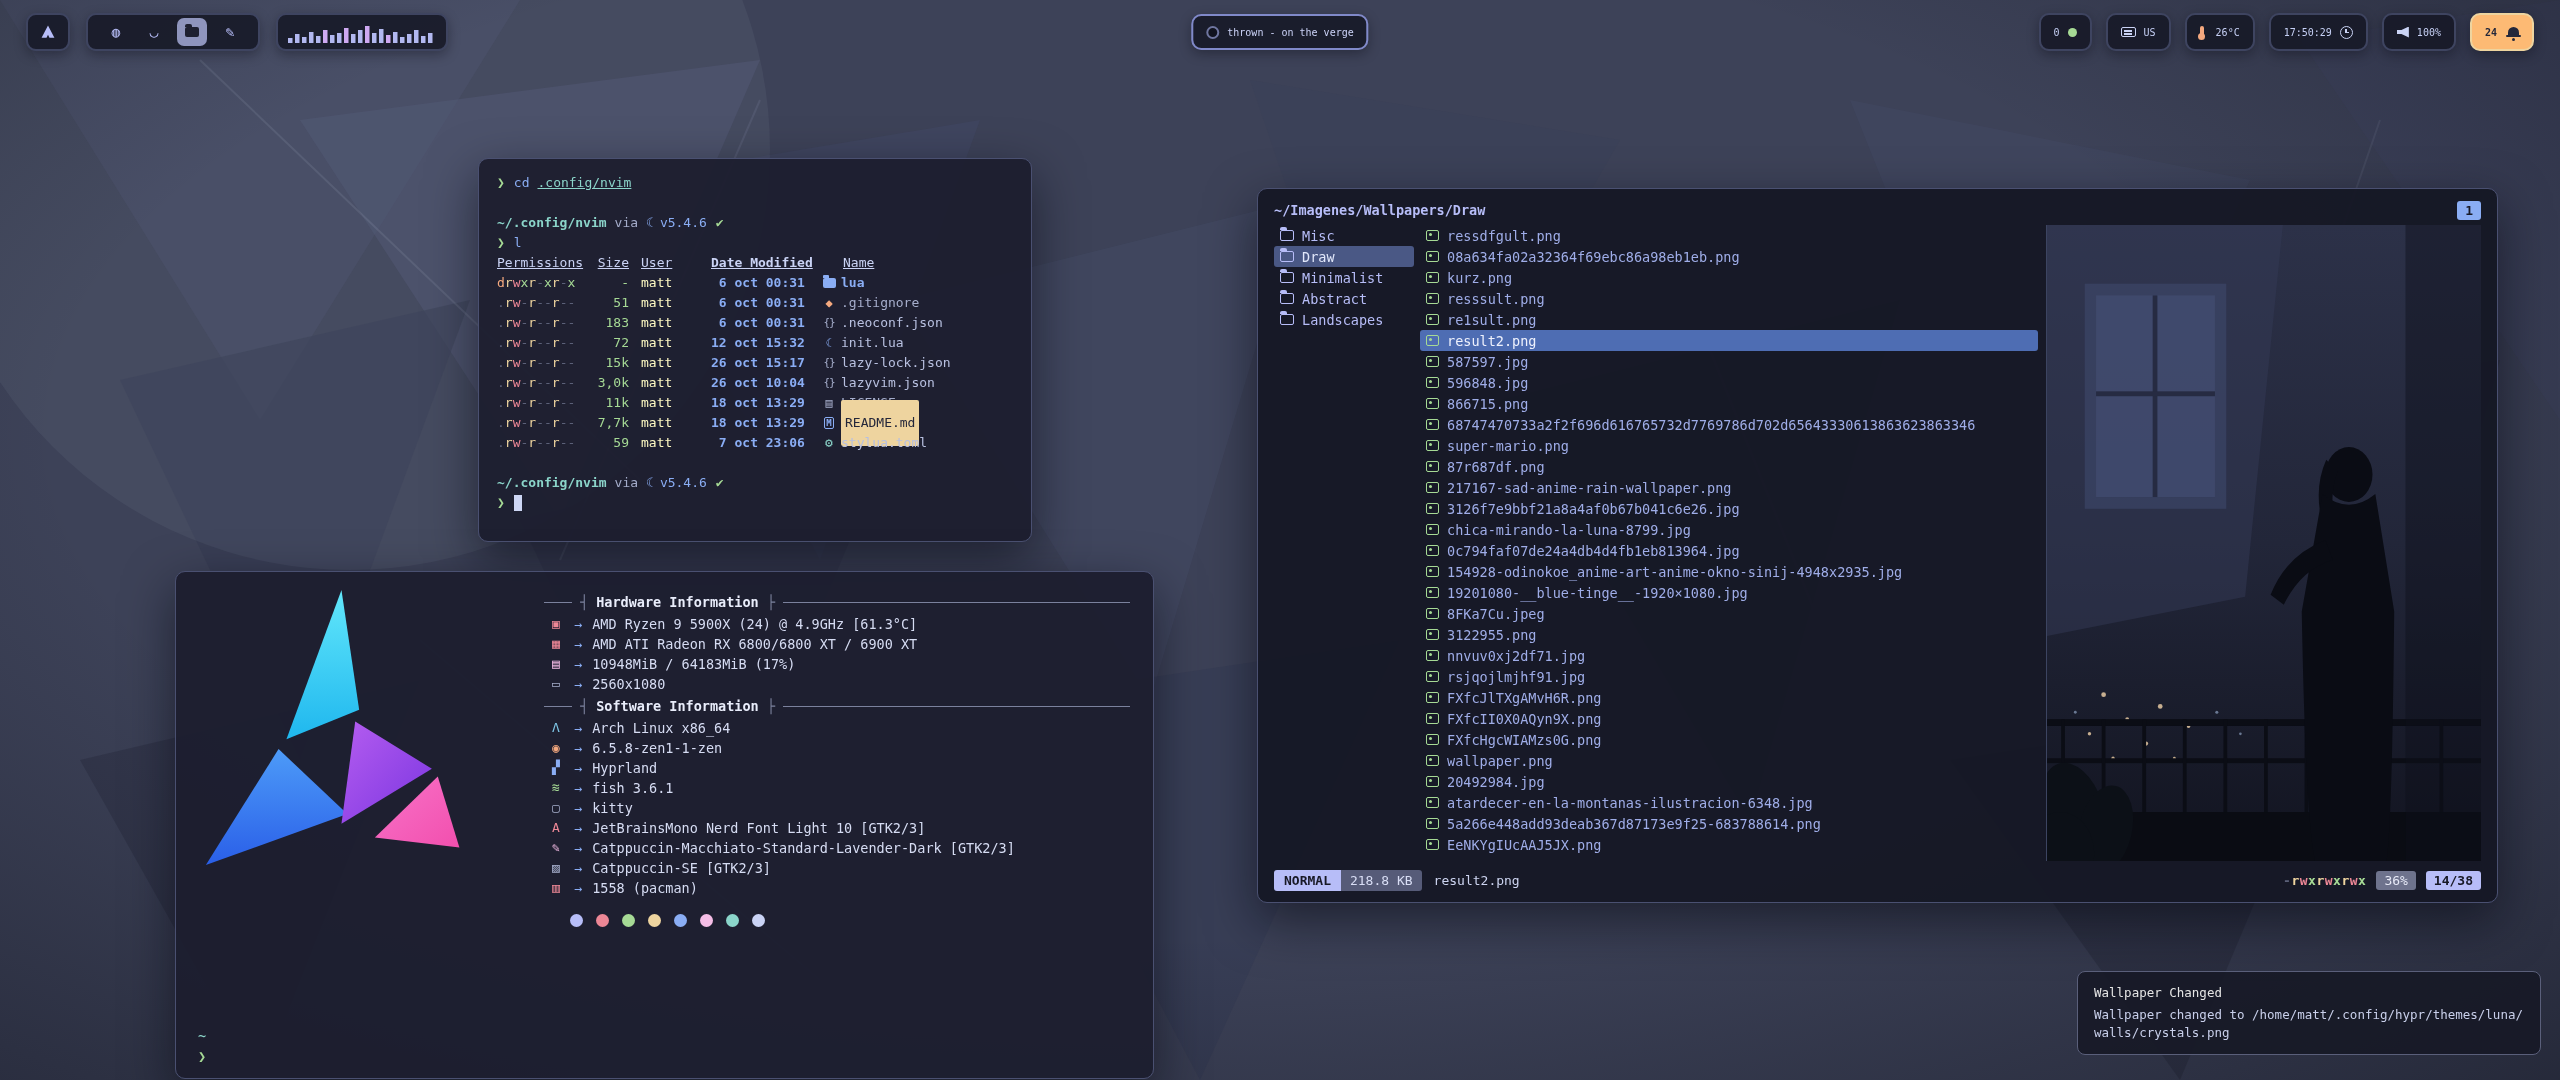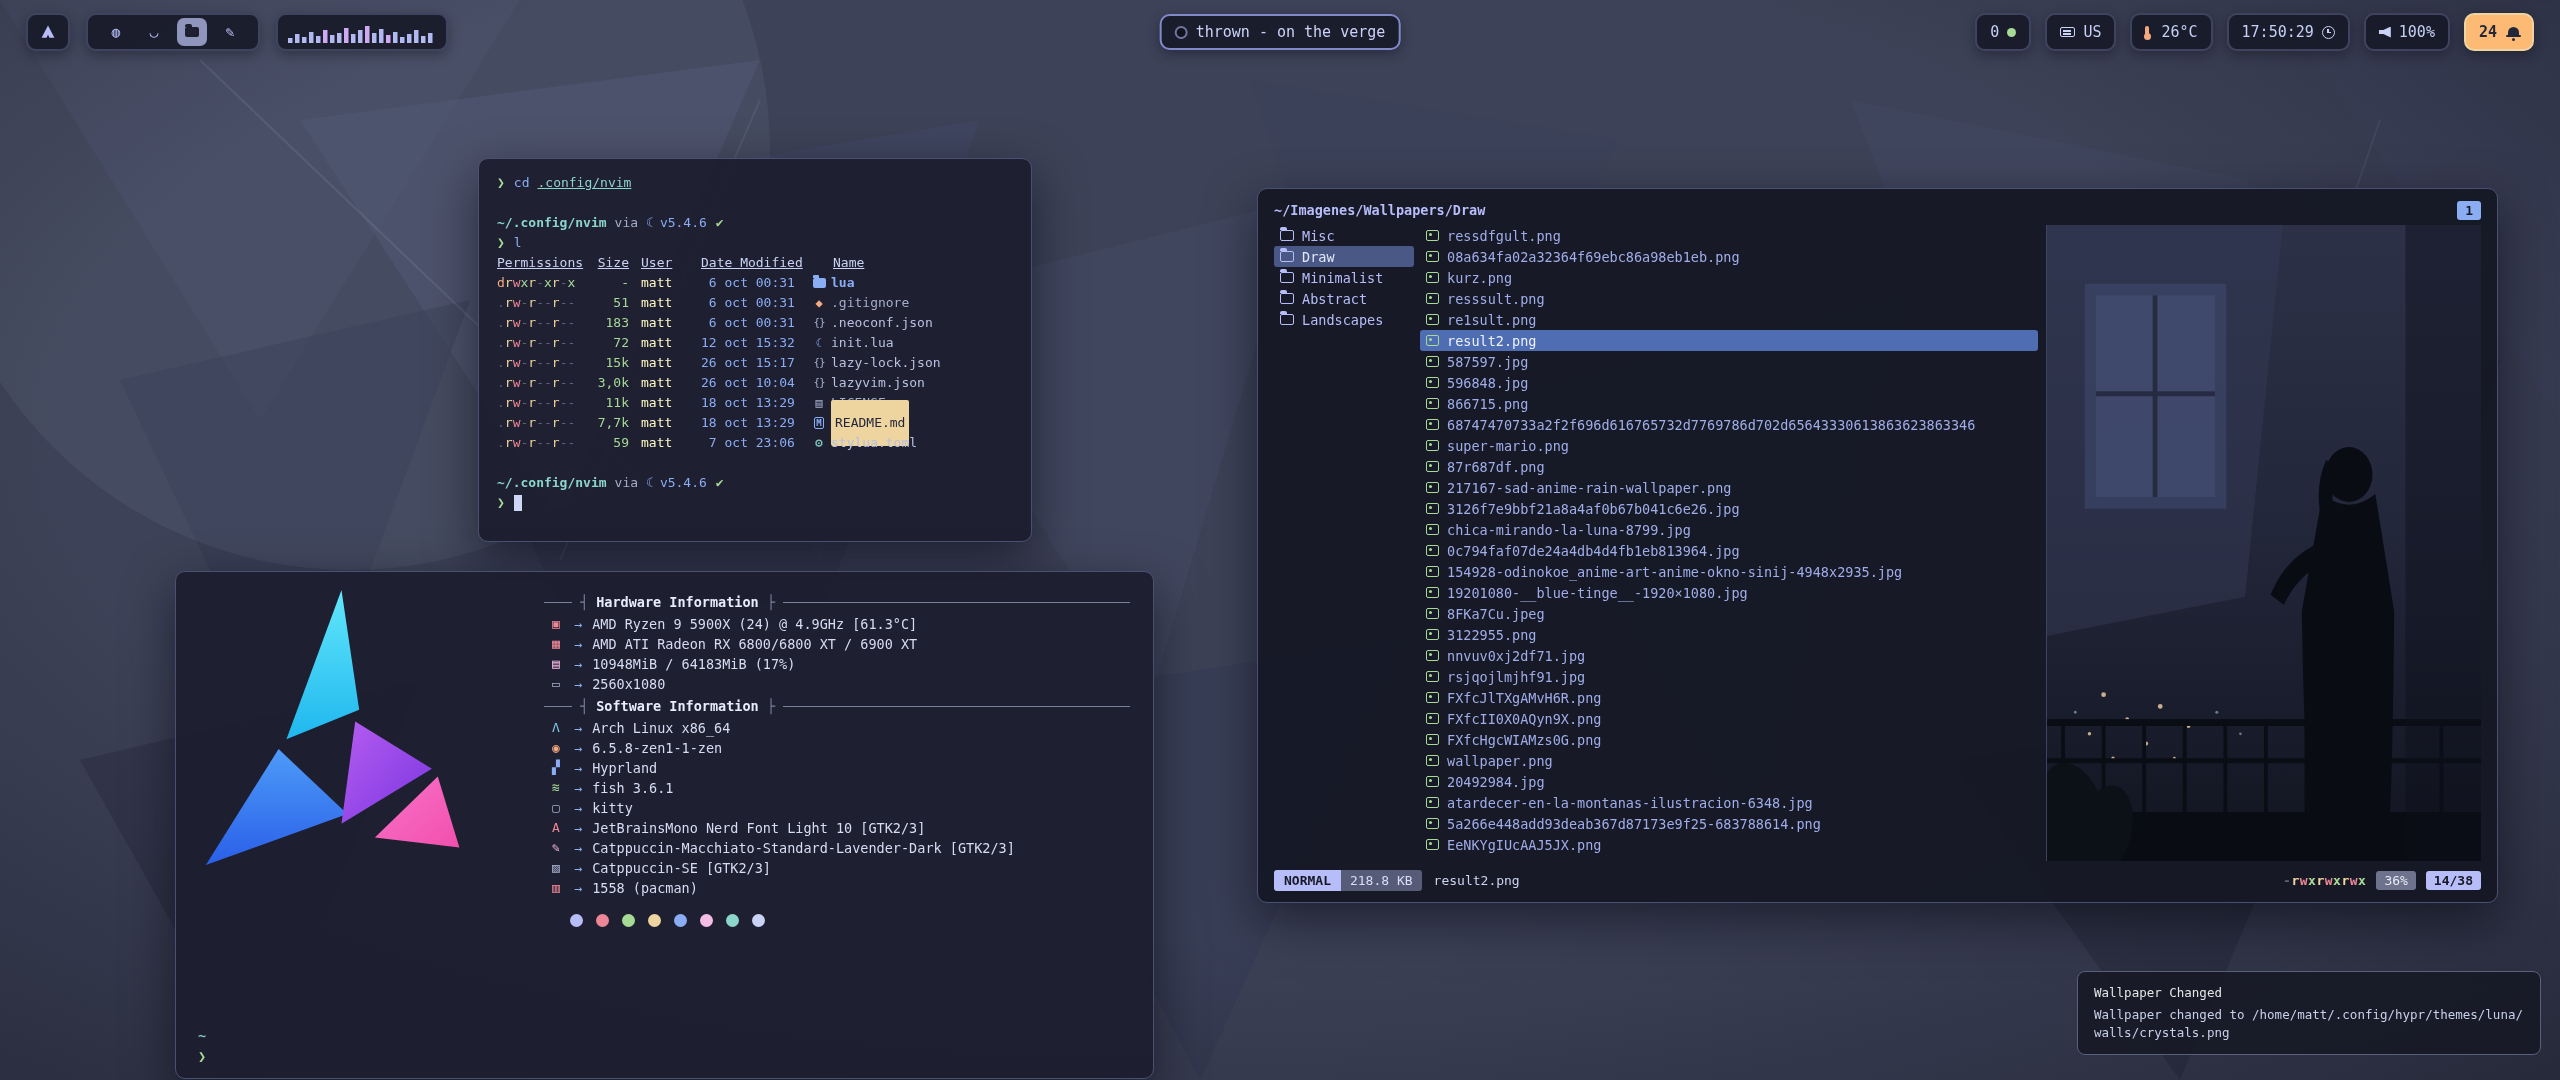--- a/index.html
+++ b/index.html
@@ -7,21 +7,21 @@
   .desktop{position:relative;width:2560px;height:1080px;font-family:"DejaVu Sans Mono",monospace;}
   .wallpaper{position:absolute;inset:0;width:100%;height:100%;z-index:0;}
   .vignette{position:absolute;inset:0;z-index:1;pointer-events:none;
     background:radial-gradient(ellipse at 45% 40%, rgba(0,0,0,0) 55%, rgba(10,12,22,.45) 100%);}
 
   
   .topbar{position:absolute;top:10px;left:0;right:0;height:44px;padding:0 26px;display:flex;align-items:center;z-index:50;}
   .tb-left{display:flex;gap:16px;align-items:center;}
   .tb-right{margin-left:auto;display:flex;gap:14px;align-items:center;}
   .module{background:rgba(22,24,37,.88);border:2px solid #3e4460;border-radius:10px;height:38px;
-    display:flex;align-items:center;gap:8px;padding:0 13px;color:#c6d0f5;font-size:15px;
+    display:flex;align-items:center;gap:8px;padding:0 13px;color:#c6d0f5;font-size:10px;
     box-shadow:0 4px 12px rgba(8,10,18,.35);}
   .launcher{width:44px;justify-content:center;}
   .media{position:absolute;left:50%;top:50%;transform:translate(-50%,-50%);border-color:#8089c9;color:#ccd3f8;height:36px;}
   .media-icon{width:13px;height:13px;border-radius:50%;border:2px solid #6f76a0;background:#11131f;flex:none;}
   .ws{width:30px;height:28px;display:flex;align-items:center;justify-content:center;border-radius:7px;}
   .ws.active{background:#8f95bd;}
   .wsi{font-style:normal;font-size:15px;color:#b7bdf8;display:flex;align-items:center;justify-content:center;}
   .ws.active .wsi{color:#1e2030;}
   .ws-circle::before{content:"◍";}
   .ws-arc::before{content:"◡";}
@@ -55,21 +55,21 @@
   .cmd{color:#8aadf4;}
   .arg{color:#8bd5ca;text-decoration:underline;margin-left:8px;}
   .ctx .cpath{color:#8bd5ca;font-weight:bold;}
   .ctx .via{color:#a5adcb;margin:0 8px;}
   .ctx .moon{color:#8aadf4;margin-right:6px;}
   .ctx .ver{color:#8aadf4;}
   .ctx .ok{color:#a6da95;margin-left:9px;}
   .col-perm{width:84px;}
   .col-size{width:44px;text-align:right;margin-left:4px;color:#a6da95;display:inline-block;}
   .col-user{width:44px;margin-left:12px;color:#fef9c3;}
-  .col-date{width:104px;margin-left:16px;color:#8aadf4;}
+  .col-date{width:104px;margin-left:26px;color:#8aadf4;font-weight:bold;}
   .col-icon{width:20px;margin-left:4px;display:inline-flex;justify-content:center;}
   .fname{color:#b8c0e0;margin-left:2px;}
   .lshead .col-name{margin-left:28px;}
   .u{color:#cad3f5 !important;text-decoration:underline;}
   .n-dir{color:#8aadf4;font-weight:bold;}
   .n-dim{color:#a5adcb;}
   .n-hl{background:#eed49f;color:#24273a;padding:13px 4px;border-radius:2px;}
   .cursor{width:8px;height:16px;background:#cdd6f4;display:inline-block;}
   .rwx-dash,.rwx-dot{color:#5b6078;}
   .rwx-d{color:#f5a97f;}

